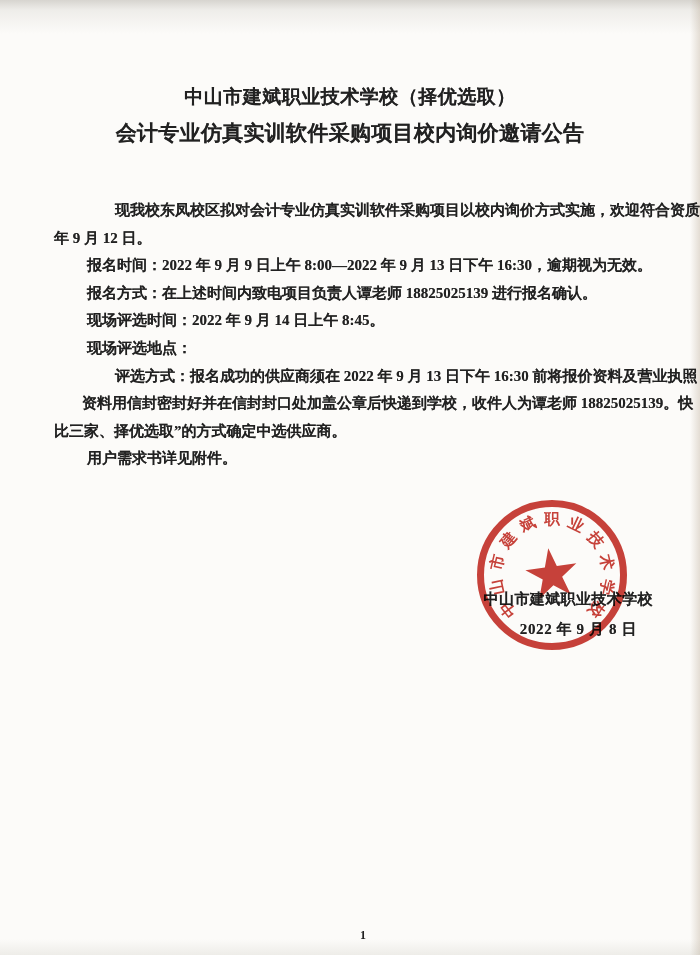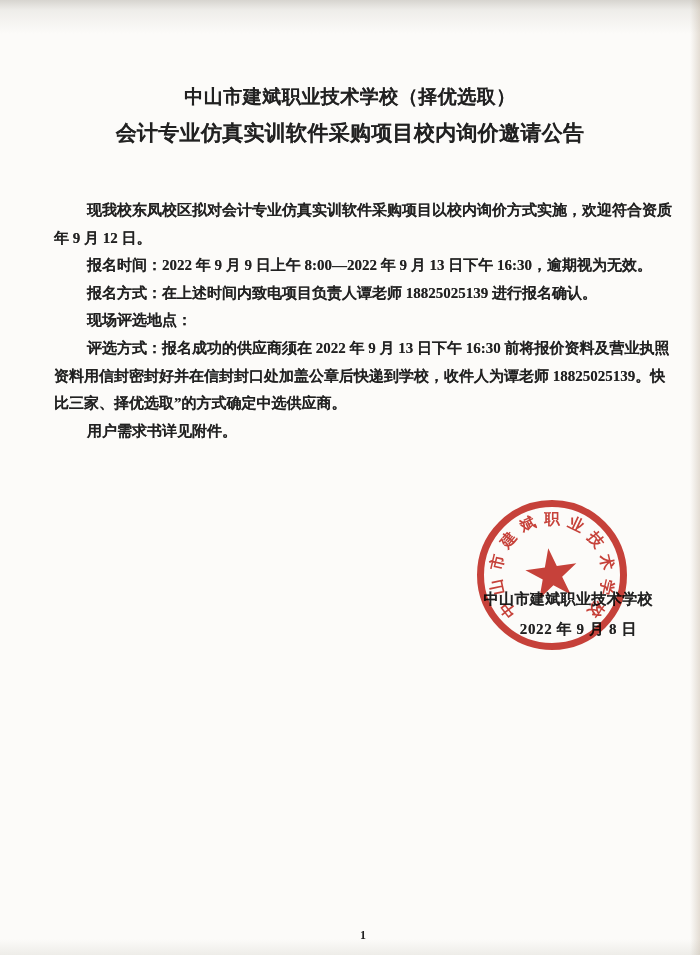--- a/index.html
+++ b/index.html
@@ -41,21 +41,21 @@
     letter-spacing:0.3px; white-space:nowrap;
     text-shadow:0 0 0.5px rgba(0,0,0,0.55);
   }
   .body-block {
     position:absolute; top:197px; left:54px; width:594px;
     font-size:15px; font-weight:600; line-height:27.6px;
     text-shadow:0 0 0.4px rgba(0,0,0,0.5);
   }
   .line { height:27.6px; white-space:nowrap; }
   .ind { text-indent:33px; }
-  .j { text-align:justify; text-align-last:justify; }
+  .j { text-align:justify; text-align-last:justify;margin-left:28px; }
   .sign-org {
     position:absolute; top:590px; left:0; width:653px;
     text-align:right; font-size:15px; font-weight:600;
     letter-spacing:0.4px; white-space:nowrap;
     text-shadow:0 0 0.4px rgba(0,0,0,0.5);
   }
   .sign-date {
     position:absolute; top:620px; left:0; width:637px;
     text-align:right; font-size:15px; font-weight:600;
     letter-spacing:0.6px; white-space:nowrap;
@@ -85,20 +85,21 @@
   <div class="scan-bottom"></div>
 
   <div class="title1">中山市建斌职业技术学校（择优选取）</div>
   <div class="title2">会计专业仿真实训软件采购项目校内询价邀请公告</div>
 
   <div class="body-block">
     <div class="line ind j">现我校东凤校区拟对会计专业仿真实训软件采购项目以校内询价方式实施，欢迎符合资质</div>
     <div class="line">年 9 月 12 日。</div>
     <div class="line ind">报名时间：2022 年 9 月 9 日上午 8:00—2022 年 9 月 13 日下午 16:30，逾期视为无效。</div>
     <div class="line ind">报名方式：在上述时间内致电项目负责人谭老师 18825025139 进行报名确认。</div>
+    <div class="line ind">现场评选时间：2022 年 9 月 14 日上午 8:45。</div>
     <div class="line ind">现场评选地点：</div>
     <div class="line ind j">评选方式：报名成功的供应商须在 2022 年 9 月 13 日下午 16:30 前将报价资料及营业执照</div>
     <div class="line j">资料用信封密封好并在信封封口处加盖公章后快递到学校，收件人为谭老师 18825025139。快</div>
     <div class="line">比三家、择优选取”的方式确定中选供应商。</div>
     <div class="line ind">用户需求书详见附件。</div>
   </div>
 
   <div class="sign-org">中山市建斌职业技术学校</div>
   <div class="sign-date">2022 年 9 月 8 日</div>
 

